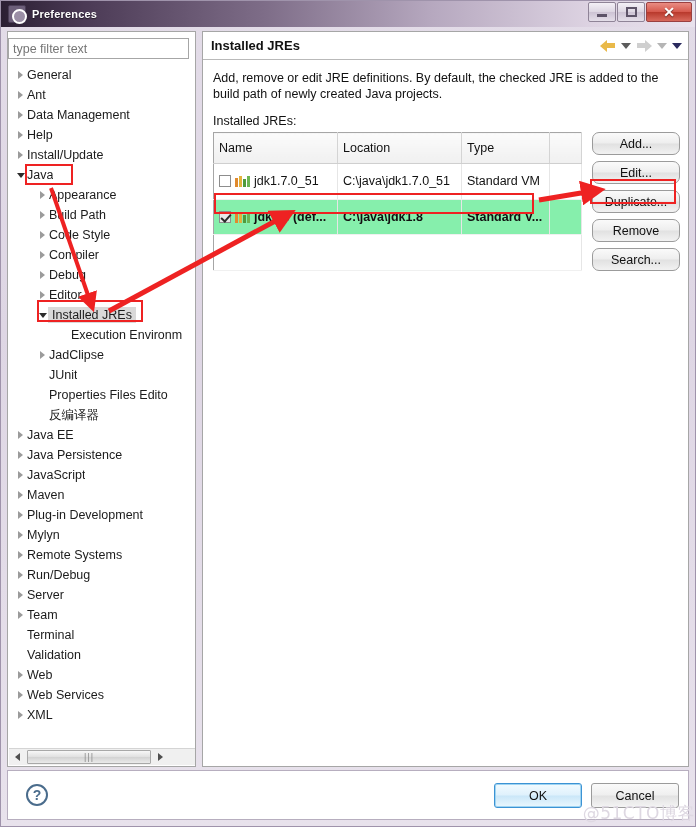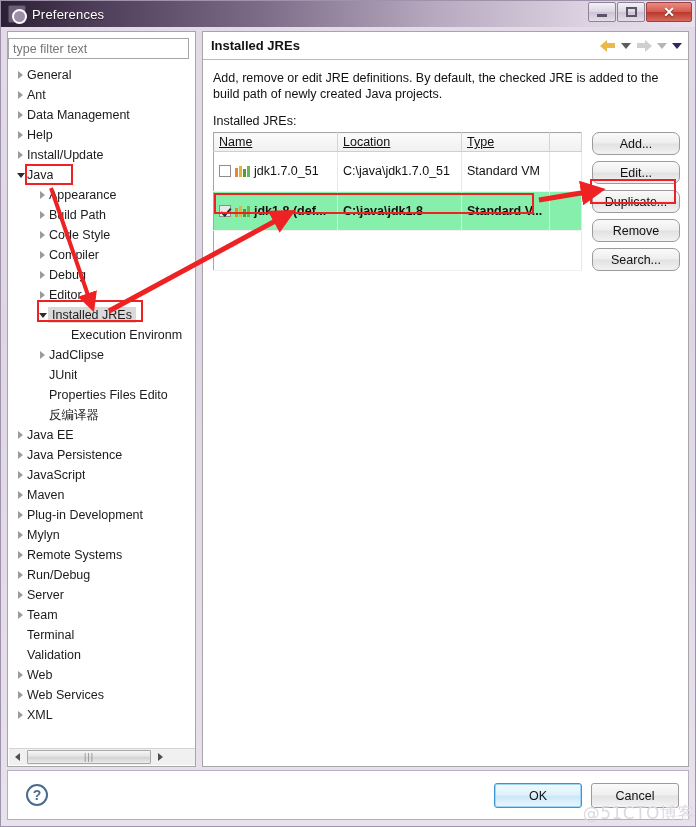--- a/index.html
+++ b/index.html
@@ -27,23 +27,24 @@
     width: 18px; height: 18px; margin-left: 7px; margin-right: 6px;
     background: #6d5f7a; border: 1px solid #4a3d56;
     border-radius: 2px; position: relative; flex: none;
   }
   .title-icon::before {
     content: ""; position: absolute; left: 3px; top: 3px;
     width: 11px; height: 11px; border-radius: 50%;
     border: 2px solid #ffffff; background: #9b8fa6;
   }
   .title-text {
-    color: #ffffff; font-size: 13px; letter-spacing: .2px;
+    color: #ffffff; font-size: 11px; letter-spacing: .2px;
     text-shadow: 0 1px 1px rgba(0,0,0,.55);
     white-space: nowrap;
+    font-weight: bold;
   }
   .winbtns {
     position: absolute; right: 3px; top: 1px;
     display: flex; align-items: center; gap: 0;
   }
   .wbtn {
     width: 28px; height: 20px; margin-left: 1px;
     border: 1px solid #8f8497;
     background: linear-gradient(to bottom, #f3f0f6 0%, #ded7e3 48%, #cdc3d4 52%, #e4dee9 100%);
     border-radius: 2px;
@@ -160,24 +161,24 @@
   .listlabel { padding: 12px 10px 4px 10px; font-size: 12.5px; color: #111; }
 
   .table-row-area { display: flex; padding: 0 8px 0 10px; }
 
   table.jre {
     width: 370px; border-collapse: collapse;
     border: 1px solid #a6a6a6; background: #fff;
     table-layout: fixed;
   }
   table.jre th {
-    height: 19px; font-size: 12.5px; font-weight: normal; color: #111;
+    height: 31px; font-size: 12.5px; font-weight: normal; color: #111;
     text-align: left; padding: 0 5px;
     background: linear-gradient(to bottom,#fbfbfb,#f0f0f0);
-    border-right: 1px solid #d4d4d4; border-bottom: 1px solid #cfcfcf; text-decoration: underline;
+    border-right: 1px solid #d4d4d4; border-bottom: 1px solid #cfcfcf;
   }
   table.jre td {
     height: 19px; font-size: 12.5px; color: #111; padding: 0 5px;
     border-right: 1px solid #e6e6e6; border-bottom: 1px solid #f0f0f0;
     white-space: nowrap; overflow: hidden;
   }
   tr.jrow.selected td {
     background: #86efac; font-weight: bold;
   }
   .namecell { display: flex; align-items: center; gap: 4px; }

